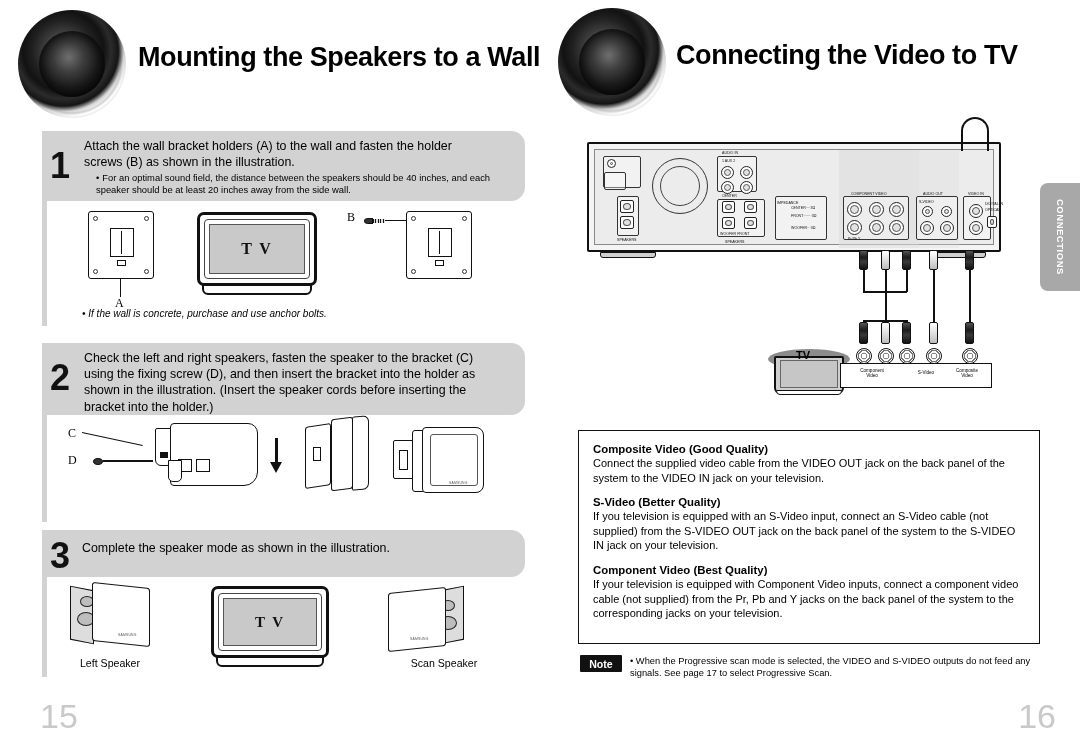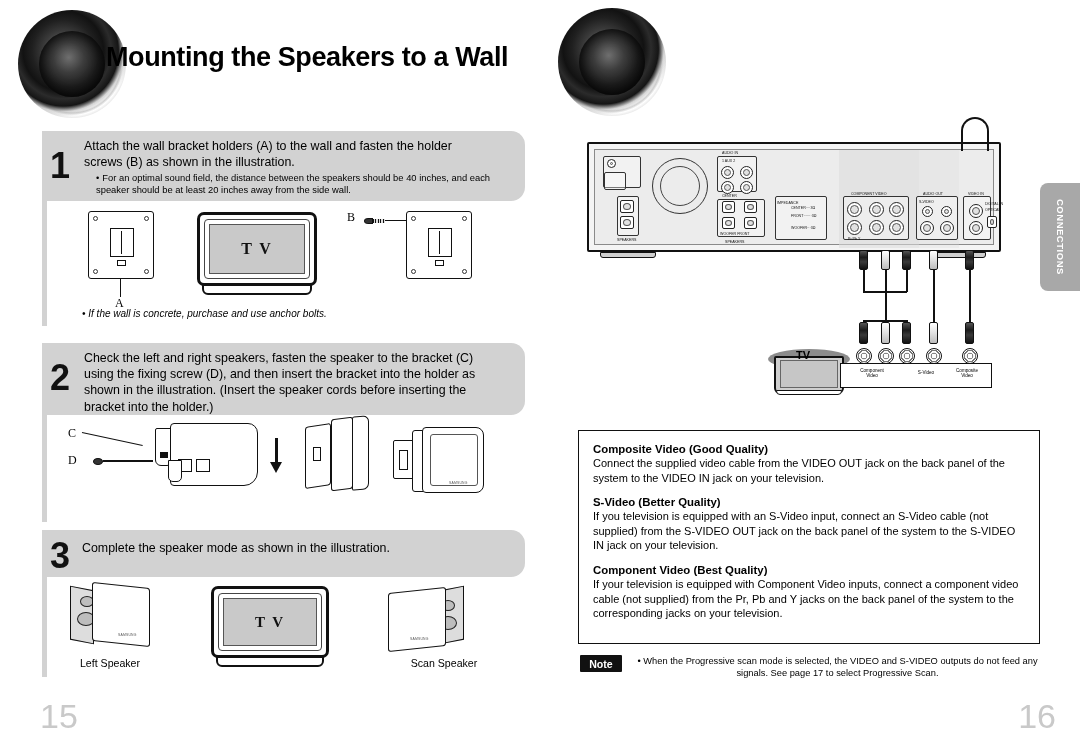--- a/index.html
+++ b/index.html
@@ -46,20 +46,21 @@
     box-shadow: inset 0 0 14px rgba(0,0,0,0.9);
   }
 
   .page-title {
     position: absolute;
     font-weight: bold;
     font-size: 27px;
     color: #000;
     letter-spacing: -0.4px;
     white-space: nowrap;
+    margin-left: 32px;
   }
 
   
   .step-box {
     position: absolute;
     background: #d2d2d2;
     border-radius: 0 14px 14px 0;
   }
   .step-num {
     position: absolute;
@@ -266,21 +267,21 @@
 
   .notebox {
     position: absolute;
     background: #111; color: #fff;
     font-size: 10.6px; font-weight: bold;
     display: flex; align-items: center; justify-content: center;
     border-radius: 1px;
   }
   .note-text {
     position: absolute;
-    font-size: 9.3px; line-height: 12.2px; color: #000; text-align: center;
+    font-size: 9.3px; line-height: 12.2px; color: #000;
   }
 
   
   .sidetab {
     position: absolute;
     background: #a8a8a8;
     border-radius: 8px 0 0 8px;
     display: flex; align-items: center; justify-content: center;
   }
   .sidetab span {
@@ -418,20 +419,21 @@
     <div class="spk-front" style="left:388px;top:590px;width:58px;height:59px;transform:skewY(-6deg);"></div>
     <div class="brandmark" style="left:410px;top:637px;">SAMSUNG</div>
     <div class="spk-label" style="left:382px;top:657px;width:124px;">Scan Speaker</div>
 
     <div class="pagenum" style="left:40px; top:697px;">15</div>
   </div>
 
   <div class="half half-right">
 
     <div class="logo" style="left:18px; top:8px;"></div>
+    <div class="page-title" style="left:104px; top:40px;">Connecting the Video to TV</div>
 
     <div class="panel" style="left:47px; top:142px; width:414px; height:110px;">
       <div class="panel-inner"></div>
       <div class="shade" style="left:250px; top:6px; width:80px; height:98px; opacity:.55;"></div>
       <div class="shade" style="left:330px; top:6px; width:40px; height:98px; opacity:.3;"></div>
 
       <div class="grp" style="left:14px; top:12px; width:38px; height:32px;"></div>
       <div class="jack" style="left:18px; top:15px; width:9px; height:9px;"></div>
       <div class="grp" style="left:15px; top:28px; width:22px; height:18px;"></div>
       <div class="grp" style="left:28px; top:52px; width:22px; height:40px;"></div>

